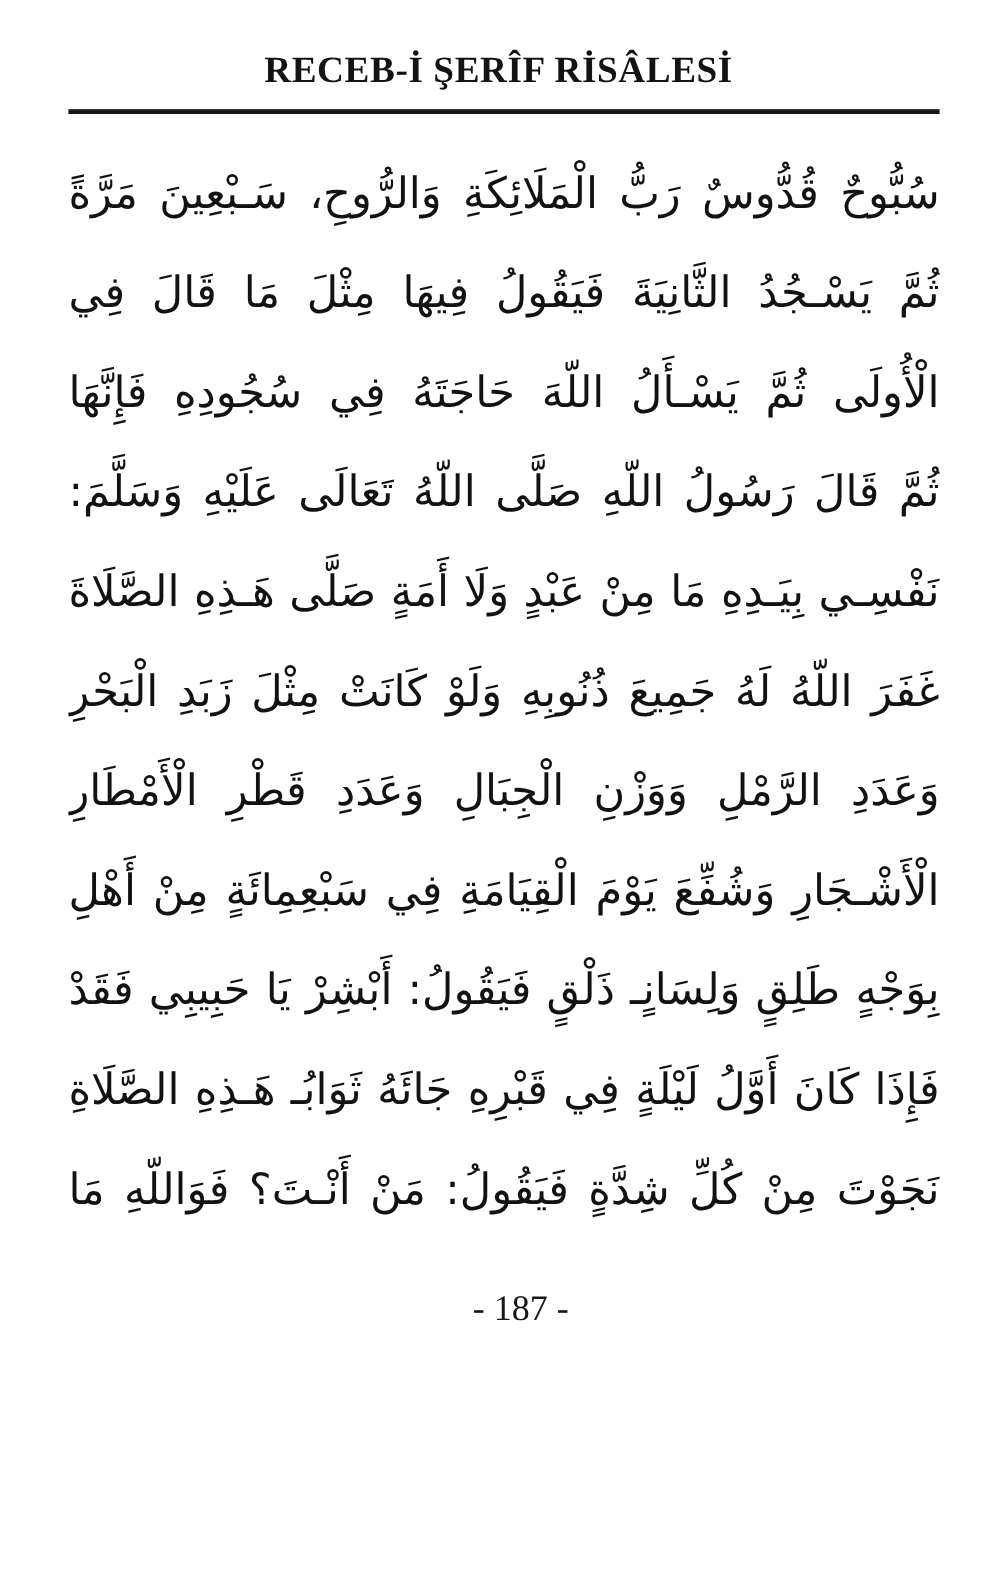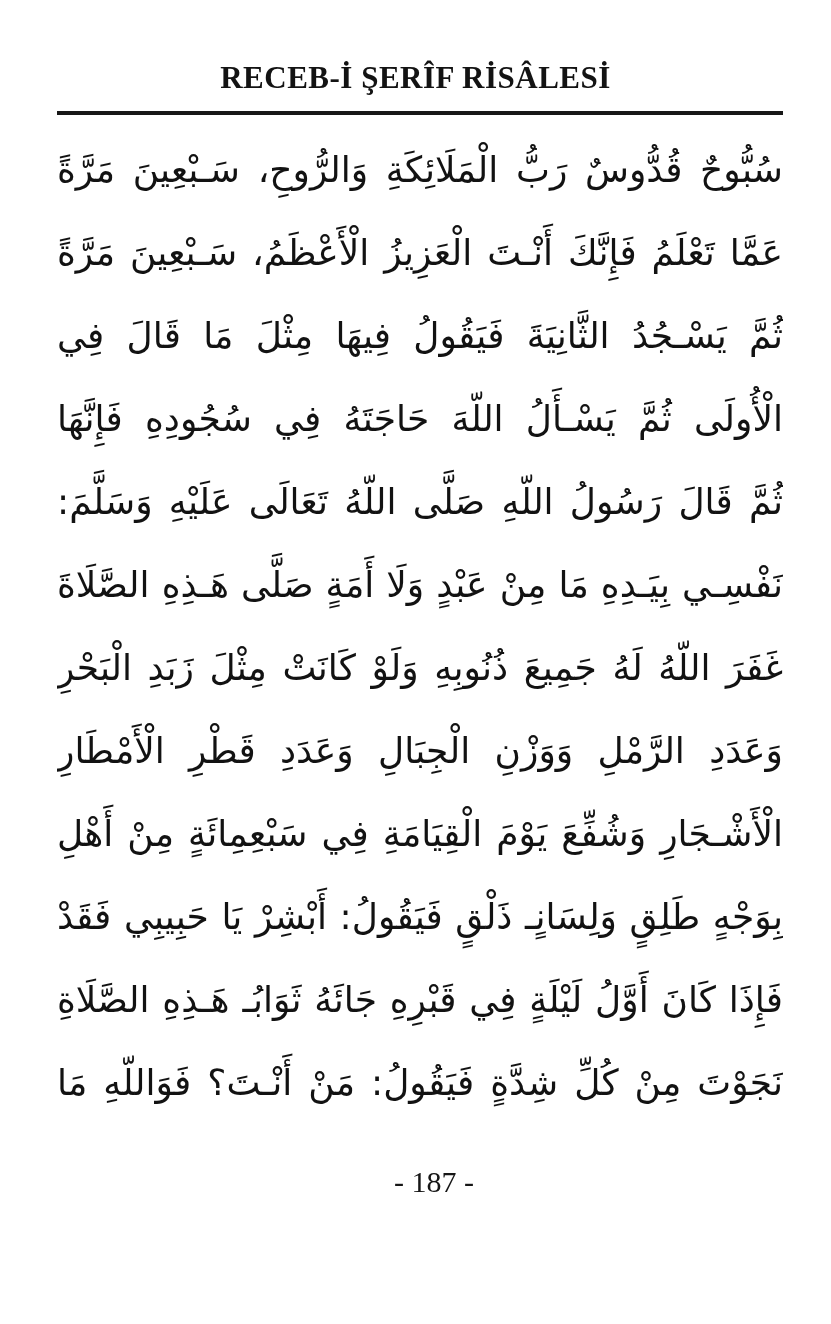--- a/index.html
+++ b/index.html
@@ -10,39 +10,39 @@
   .page {
     position: relative;
     width: 831px;
     height: 1324px;
     background: #ffffff;
     color: #141414;
     overflow: hidden;
     box-sizing: border-box;
   }
   .page-header {
-    padding-top: 60px;
+    padding-top: 40px;
   }
   .chapter-title {
     margin: 0;
     text-align: center;
     font-family: "Liberation Serif", "DejaVu Serif", serif;
     font-weight: 700;
     font-size: 31px;
     line-height: 36px;
     letter-spacing: 0.5px;
     color: #131313;
   }
   .header-rule {
     height: 4px;
     background: #171717;
     margin: 15px 48px 0 57px;
   }
   .arabic-body {
-    padding: 13px 48px 0 57px;
+    padding: 25px 48px 0 57px;
     direction: rtl;
   }
   .ar-line {
     font-family: "DejaVu Sans", sans-serif;
     font-size: 36px;
     line-height: 83px;
     height: 83px;
     text-align: justify;
     text-align-last: justify;
     text-justify: inter-word;
@@ -67,21 +67,20 @@
 
 <div class="page">
 
   <header class="page-header">
     <h1 class="chapter-title">RECEB-İ ŞERÎF RİSÂLESİ</h1>
     <div class="header-rule"></div>
   </header>
 
   <main class="arabic-body" dir="rtl" lang="ar">
     <div class="ar-line">سُبُّوحٌ قُدُّوسٌ رَبُّ الْمَلَائِكَةِ وَالرُّوحِ، سَـبْعِينَ مَرَّةً</div>
-    <div class="ar-line">عَمَّا تَعْلَمُ فَإِنَّكَ أَنْـتَ الْعَزِيزُ الْأَعْظَمُ، سَـبْعِينَ مَرَّةً</div>
     <div class="ar-line">ثُمَّ يَسْـجُدُ الثَّانِيَةَ فَيَقُولُ فِيهَا مِثْلَ مَا قَالَ فِي السَّـجْدَةِ</div>
     <div class="ar-line">الْأُولَى ثُمَّ يَسْـأَلُ اللّهَ حَاجَتَهُ فِي سُجُودِهِ فَإِنَّهَا تُقْضَى،</div>
     <div class="ar-line">ثُمَّ قَالَ رَسُولُ اللّهِ صَلَّى اللّهُ تَعَالَى عَلَيْهِ وَسَلَّمَ: وَالَّذِي</div>
     <div class="ar-line">نَفْسِـي بِيَـدِهِ مَا مِنْ عَبْدٍ وَلَا أَمَةٍ صَلَّى هَـذِهِ الصَّلَاةَ إِلَّا</div>
     <div class="ar-line">غَفَرَ اللّهُ لَهُ جَمِيعَ ذُنُوبِهِ وَلَوْ كَانَتْ مِثْلَ زَبَدِ الْبَحْرِ</div>
     <div class="ar-line">وَعَدَدِ الرَّمْلِ وَوَزْنِ الْجِبَالِ وَعَدَدِ قَطْرِ الْأَمْطَارِ وَوَرَقِ</div>
     <div class="ar-line">الْأَشْـجَارِ وَشُفِّعَ يَوْمَ الْقِيَامَةِ فِي سَبْعِمِائَةٍ مِنْ أَهْلِ بَيْتِهِ</div>
     <div class="ar-line">بِوَجْهٍ طَلِقٍ وَلِسَانٍـ ذَلْقٍ فَيَقُولُ: أَبْشِرْ يَا حَبِيبِي فَقَدْ</div>
     <div class="ar-line">فَإِذَا كَانَ أَوَّلُ لَيْلَةٍ فِي قَبْرِهِ جَائَهُ ثَوَابُـ هَـذِهِ الصَّلَاةِ</div>
     <div class="ar-line">نَجَوْتَ مِنْ كُلِّ شِدَّةٍ فَيَقُولُ: مَنْ أَنْـتَ؟ فَوَاللّهِ مَا رَأَيْتُ</div>

